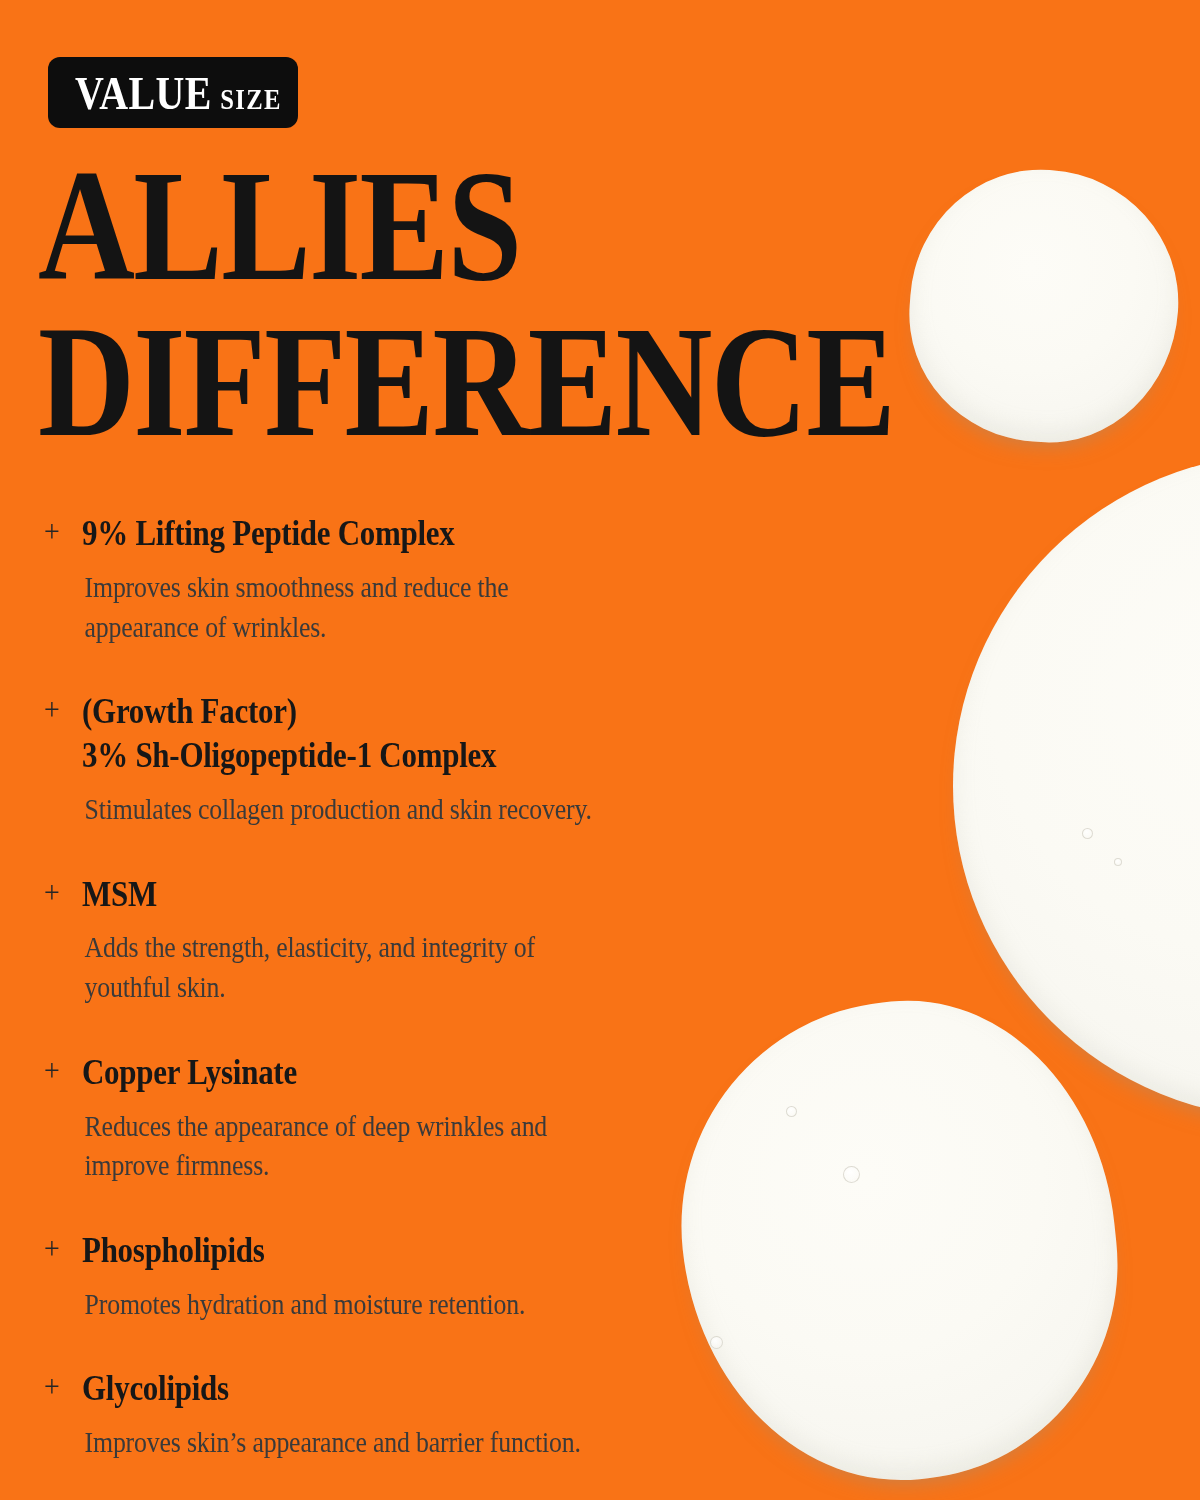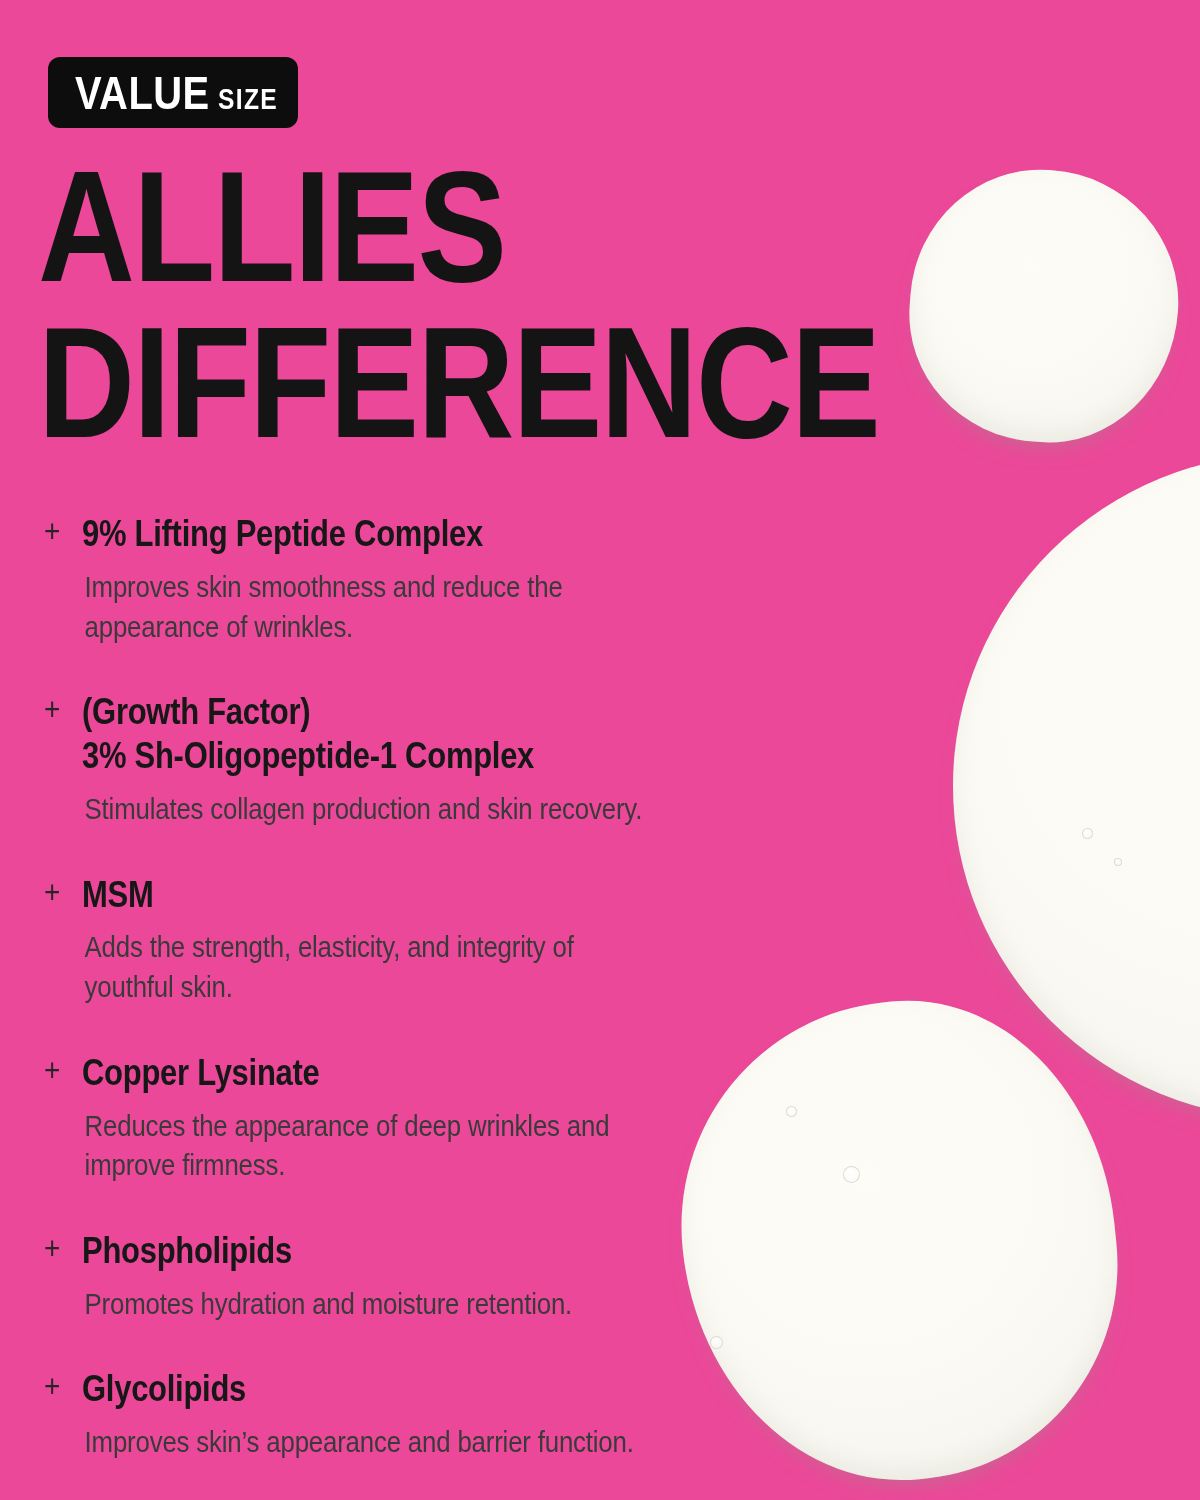--- a/index.html
+++ b/index.html
@@ -1,22 +1,22 @@
 <!DOCTYPE html>
 <html><head>
 <meta charset="utf-8">
 <style>
   html, body { margin: 0; padding: 0; background: #ffffff; }
   .canvas {
     position: relative;
     width: 1200px;
     height: 1500px;
-    background: #ec4899;
+    background: #f97316;
     overflow: hidden;
-    font-family: Liberation Sans, sans-serif;
+    font-family: Liberation Serif, serif;
     color: #161616;
   }
 
   
   .blob {
     position: absolute;
     background: radial-gradient(circle at 44% 36%,
                 #fdfcf7 0%, #fbfaf4 45%, #f8f7f1 70%, #f3f2ea 92%, #eeede5 100%);
     box-shadow: 0 14px 22px -12px rgba(150,147,135,0.50),
                 inset 0 -10px 22px rgba(190,187,172,0.18);

